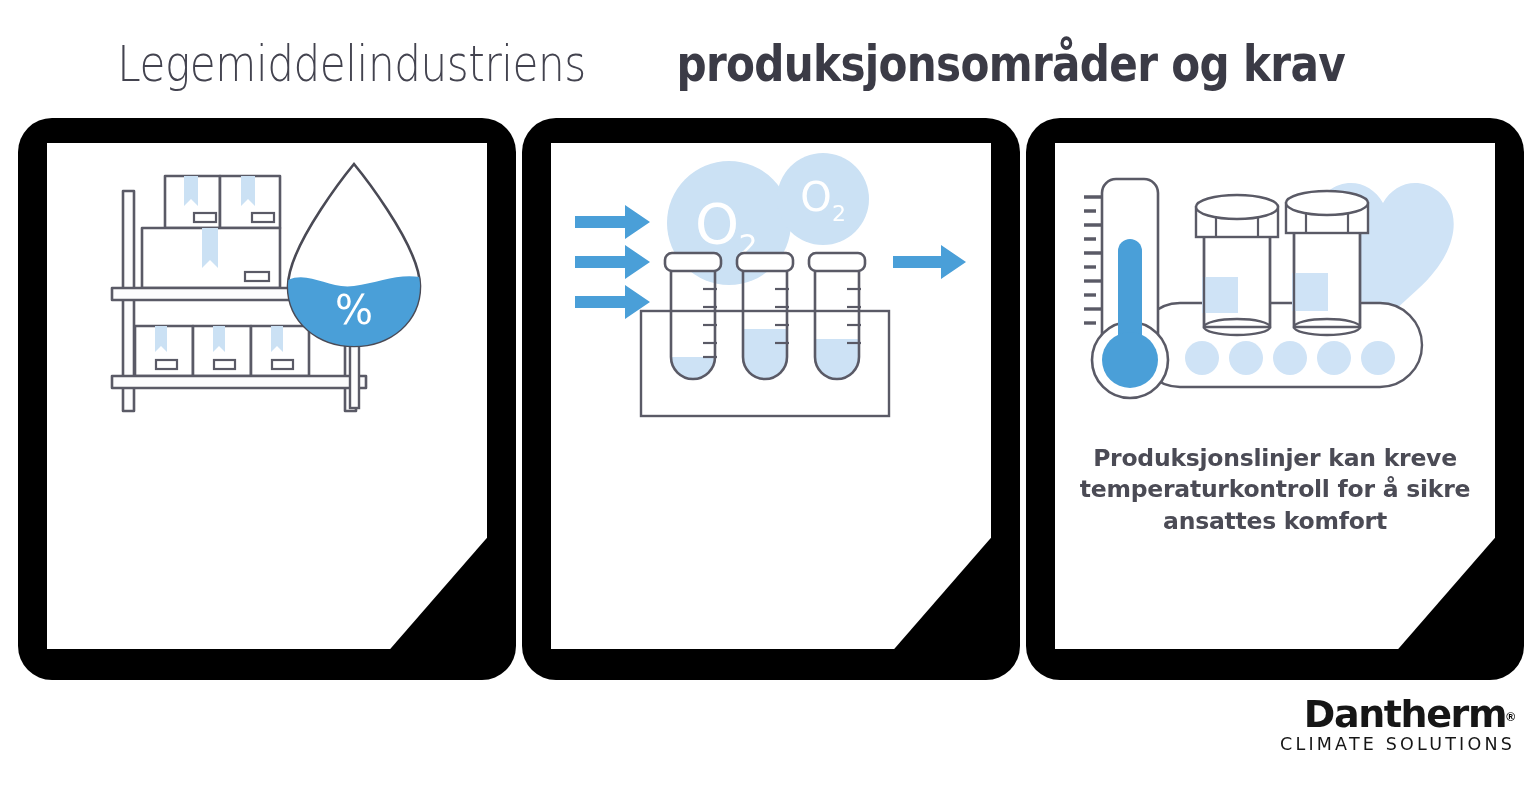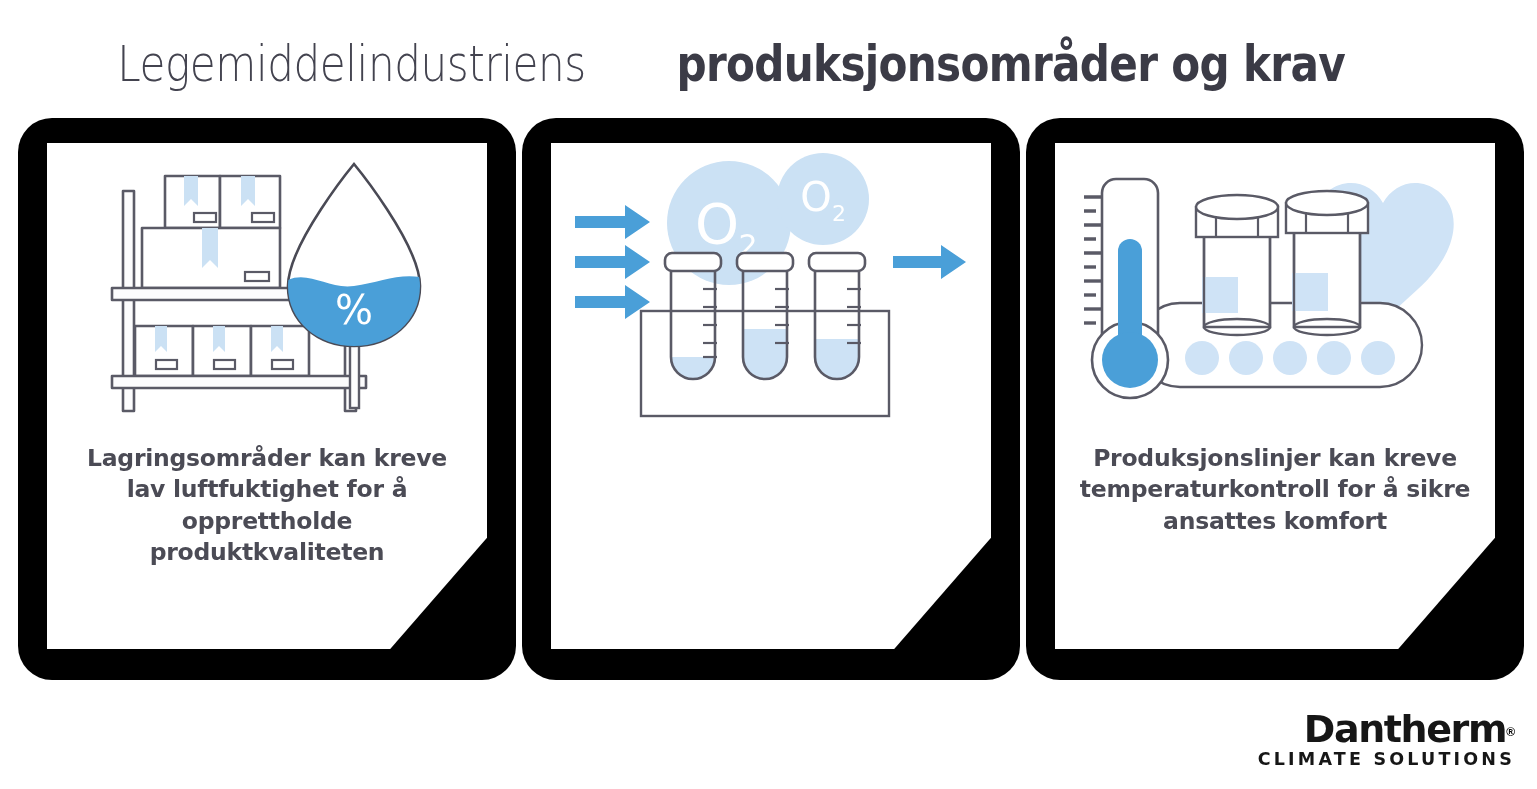--- a/index.html
+++ b/index.html
@@ -108,21 +108,21 @@
     text-align: center;
     width: 410px;
     letter-spacing: -0.25px;
     padding: 0 6px;
   }
 
   
   .logo {
     position: absolute;
     right: 22px;
-    bottom: 21px;
+    bottom: 36px;
     text-align: right;
     line-height: 1;
   }
   .logo-main {
     font-family: "DejaVu Sans", sans-serif;
     font-size: 38px;
     font-weight: 700;
     letter-spacing: -1.4px;
     color: #161616;
     position: relative;
@@ -130,21 +130,21 @@
   }
   .logo-reg {
     font-size: 12px;
     font-weight: 700;
     vertical-align: super;
     letter-spacing: 0;
   }
   .logo-sub {
     font-family: "DejaVu Sans", sans-serif;
     font-size: 17.5px;
-    font-weight: 700;
+    font-weight: 400;
     letter-spacing: 3.2px;
     color: #161616;
     margin-top: 3px;
     white-space: nowrap;
   }
 
   svg { display: block; overflow: visible; }
 </style>
 </head>
 <body>
@@ -205,21 +205,20 @@
               <path d="M252 8 C 252 8 318 88 318 130 C 318 166 288 190 252 190 C 216 190 186 166 186 130 C 186 88 252 8 252 8 Z"></path>
             </clipPath>
             <path d="M252 8 C 252 8 318 88 318 130 C 318 166 288 190 252 190 C 216 190 186 166 186 130 C 186 88 252 8 252 8 Z" fill="#ffffff" stroke="#4a4a55" stroke-width="2.6"></path>
             <g clip-path="url(#dropclip)">
               <path d="M182 126 C 205 112 226 134 252 130 C 278 126 300 116 322 122 L 322 200 L 182 200 Z" fill="#4a9fd8"></path>
             </g>
           </g>
           <text x="252" y="168" text-anchor="middle" font-family="DejaVu Sans, sans-serif" font-size="40" font-weight="400" fill="#ffffff">%</text>
         </svg>
       </div>
-      <div class="card-text">Lagringsområder kan kreve lav luftfuktighet for å opprettholde produktkvaliteten</div>
     </div>
   </div>
 
   <div class="card c2">
     <div class="card-frame"></div>
     <div class="card-inner">
       <div class="icon-area">
         <svg width="400" height="265" viewBox="0 0 400 265">
 
           <g fill="#4a9fd8">

